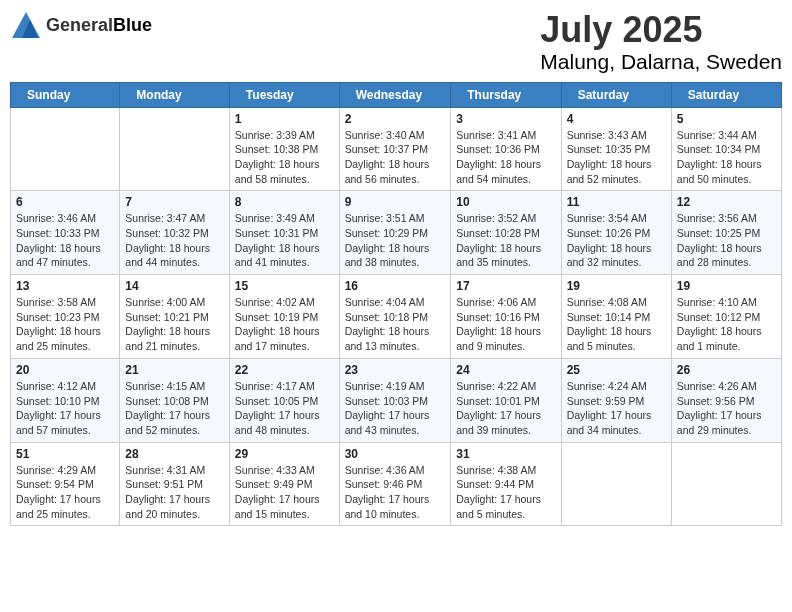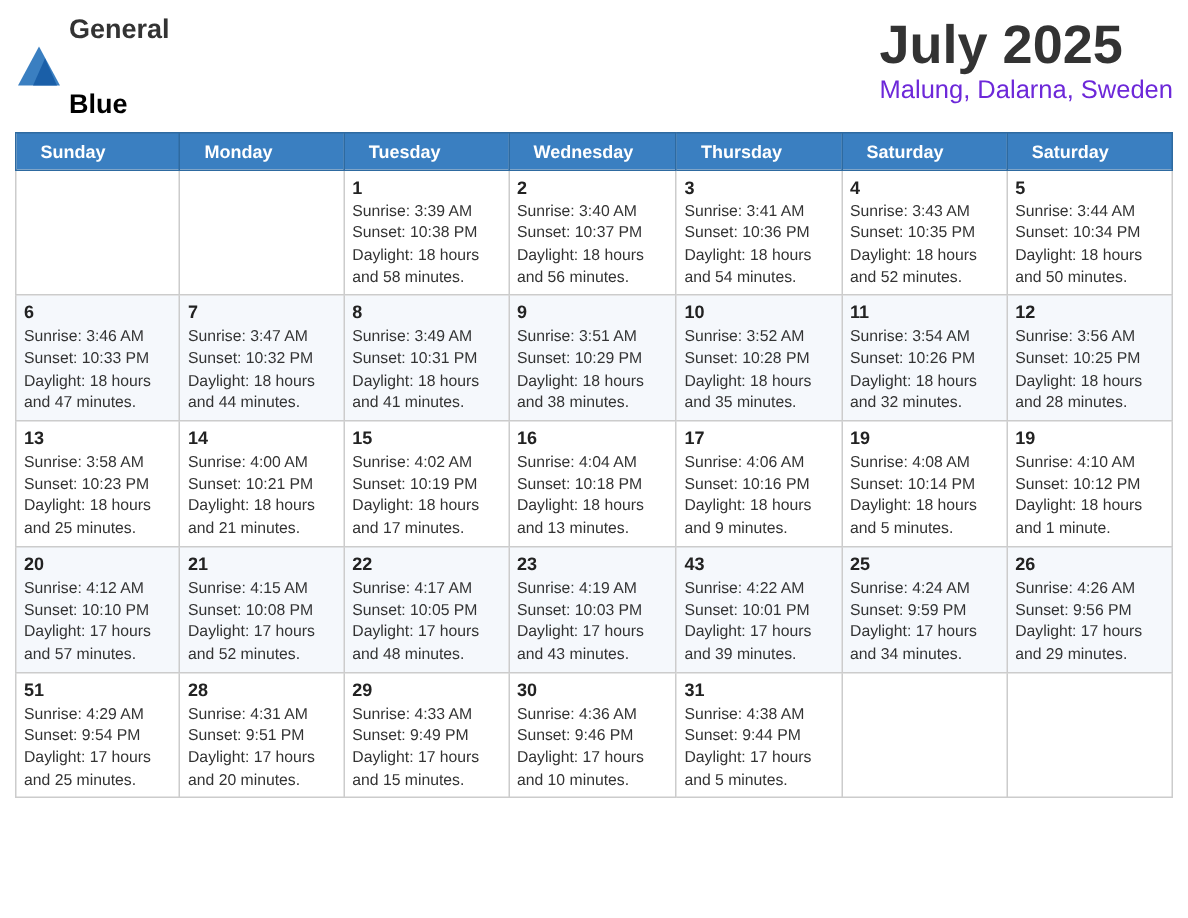--- a/index.html
+++ b/index.html
@@ -15,23 +15,22 @@
       justify-content: space-between;
       align-items: flex-start;
       margin-bottom: 8px;
     }
     .logo {
       display: flex;
       align-items: center;
     }
     .logo-text {
       display: flex;
-      flex-direction: column;
+      flex-direction: row;
       line-height: 1.1;
-      gap: 30px;
     }
     .logo-general {
       font-size: 18px;
       font-weight: bold;
       color: #333;
     }
     .logo-blue {
       font-size: 18px;
       font-weight: bold;
       color: #000000;
@@ -43,22 +42,22 @@
     }
     .title-block {
     }
     .month-year {
       font-size: 36px;
       font-weight: bold;
       color: #333;
       line-height: 1.1;
     }
     .location {
-      font-size: 17px;
-      color: #6d28d9;
+      font-size: 21px;
+      color: #000000;
     }
     .calendar {
       width: 100%;
       border-collapse: collapse;
       font-size: 11px;
     }
     .calendar th {
       background: #3a7fc1;
       color: #fff;
       padding: 5px 16px;
@@ -291,21 +290,21 @@
 and 48 minutes.</div>
         </td>
         <td>
           <span class="day-num">23</span>
           <div class="day-info">Sunrise: 4:19 AM
 Sunset: 10:03 PM
 Daylight: 17 hours
 and 43 minutes.</div>
         </td>
         <td>
-          <span class="day-num">43</span>
+          <span class="day-num">24</span>
           <div class="day-info">Sunrise: 4:22 AM
 Sunset: 10:01 PM
 Daylight: 17 hours
 and 39 minutes.</div>
         </td>
         <td>
           <span class="day-num">25</span>
           <div class="day-info">Sunrise: 4:24 AM
 Sunset: 9:59 PM
 Daylight: 17 hours

